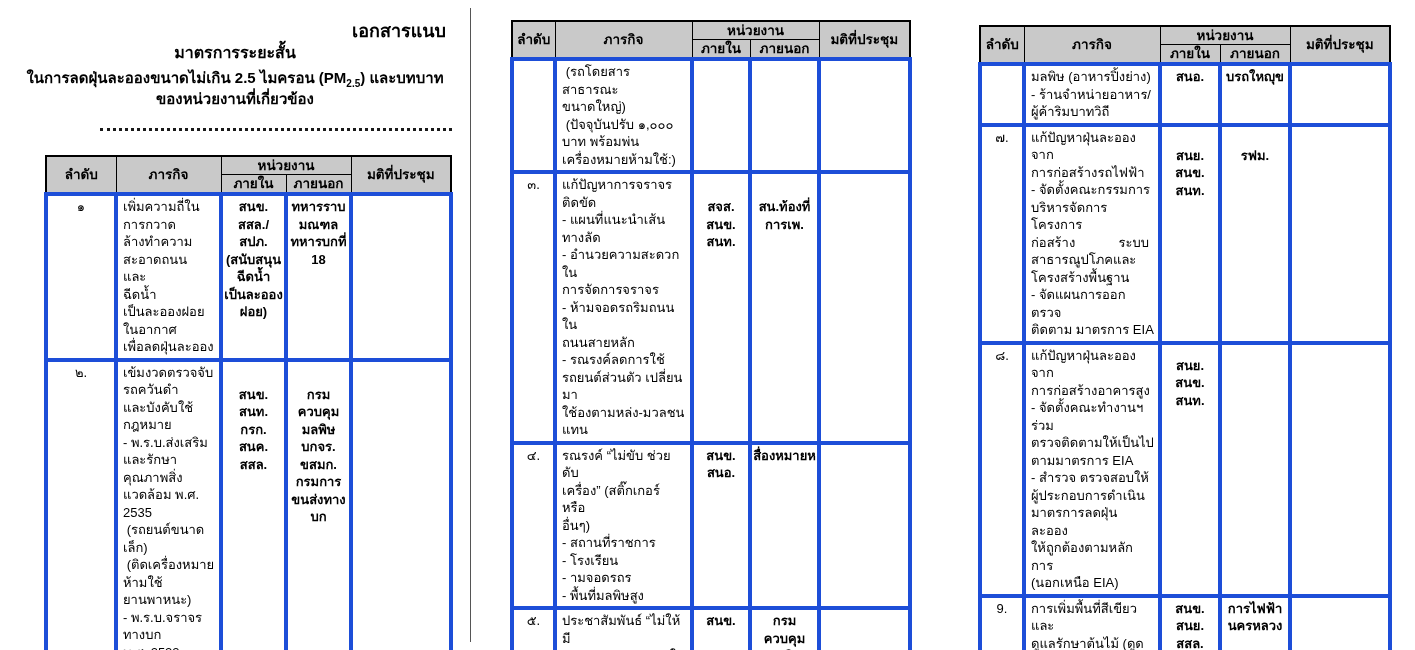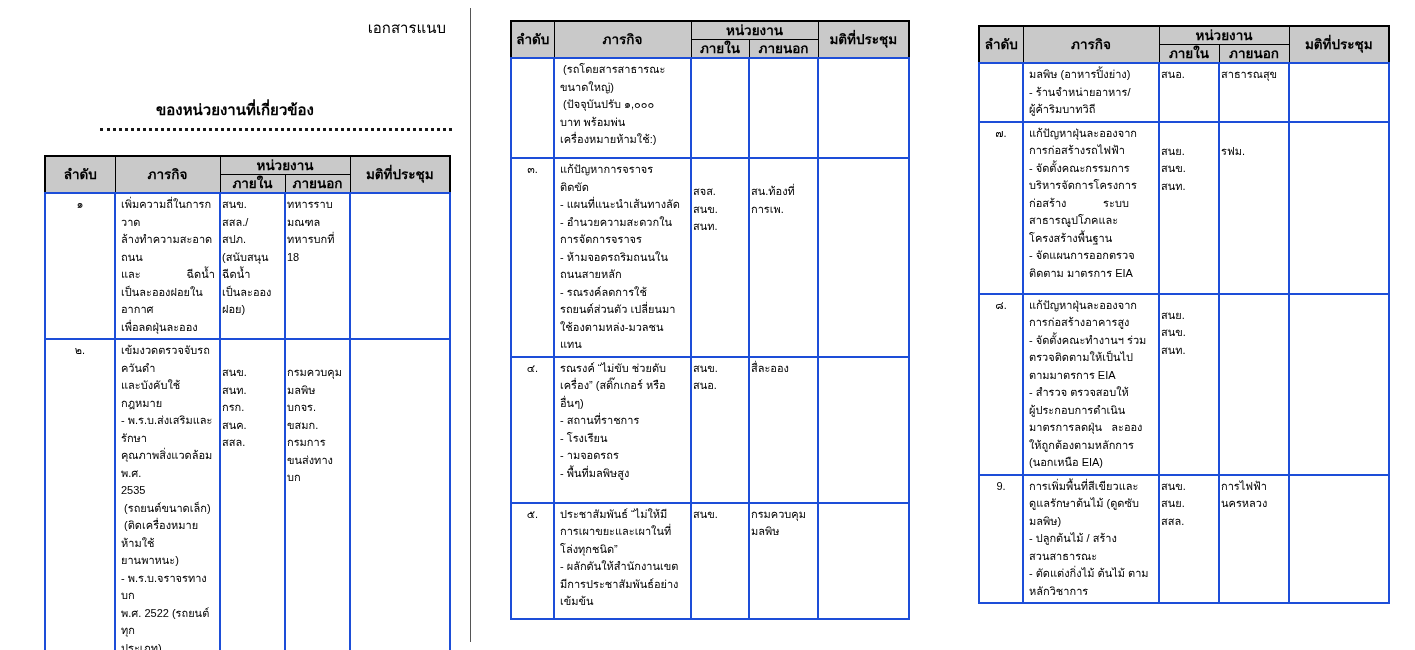--- a/index.html
+++ b/index.html
@@ -6,58 +6,60 @@
   body{
     width:1415px;height:650px;background:#ffffff;color:#000;
     font-family:"Liberation Sans","DejaVu Sans",sans-serif;
     position:relative;overflow:hidden;
   }
   .page{position:absolute;top:0;height:650px;}
   #page1{left:0;width:470px;}
   #page2{left:470px;width:460px;}
   #page3{left:930px;width:485px;}
 
-  .attachment{position:absolute;top:16px;right:24px;font-size:15px;font-weight:normal;}
+  .attachment{position:absolute;top:16px;right:24px;font-size:18px;font-weight:bold;}
   .title-line{position:absolute;left:25px;width:420px;text-align:center;font-weight:bold;}
   .t1{top:40px;font-size:16px;}
   .t2{top:66px;font-size:15px;}
-  .t3{top:87px;font-size:15px;margin-top:11px;}
+  .t3{top:87px;font-size:15px;}
   .t2 sub{font-size:10px;}
   .dotted-line{position:absolute;left:100px;top:118px;width:352px;height:10px;
     border-bottom:3px dotted #1a1a1a;}
 
   table.doc-table{border-collapse:collapse;table-layout:fixed;
     border:2px solid #000;position:absolute;}
   #table1{left:44px;top:155px;width:405px;}
   #table2{left:40px;top:20px;width:398px;}
   #table3{left:48px;top:25px;width:410px;}
 
   .doc-table th{
     background:#c9c9c9;border:1px solid #000;font-weight:bold;
     font-size:13.5px;padding:0 2px;text-align:center;height:17px;line-height:16px;
   }
   .doc-table td{
-    border:2px solid #1d4ed8;vertical-align:top;font-size:11px;line-height:17.5px;
+    border:4px solid #1d4ed8;vertical-align:top;font-size:13px;line-height:17.5px;
     padding:2px 4px 2px 5px;overflow:hidden;
   }
   td.no{text-align:center;padding-left:1px;padding-right:1px;}
   td.mission{white-space:pre-wrap;text-align:left;}
-  td.agency{white-space:pre-wrap;padding-left:1px;padding-right:1px;}
+  td.agency{white-space:pre-wrap;text-align:center;padding-left:1px;padding-right:1px;font-weight:bold;}
   td.resolution{}
   td.pt12{padding-top:12px;}
   td.pt20{padding-top:20px;}
   td.pt24{padding-top:24px;}
 
   .divider{position:absolute;left:470px;top:8px;width:1px;height:634px;background:#555;}
 </style>
 </head>
 <body>
 
 <div class="page" id="page1">
   <div class="attachment">เอกสารแนบ</div>
+  <div class="title-line t1">มาตรการระยะสั้น</div>
+  <div class="title-line t2"><span>ในการลดฝุ่นละอองขนาดไม่เกิน 2.5 ไมครอน (PM</span><sub>2.5</sub><span>) และบทบาท</span></div>
   <div class="title-line t3">ของหน่วยงานที่เกี่ยวข้อง</div>
   <div class="dotted-line"></div>
 
   <table class="doc-table" id="table1">
     <colgroup>
         <col style="width:70px">
         <col style="width:105px">
         <col style="width:65px">
         <col style="width:65px">
         <col style="width:100px">
@@ -190,21 +192,21 @@
         <td class="no">๔.</td>
         <td class="mission">รณรงค์ “ไม่ขับ ช่วยดับ
 เครื่อง” (สติ๊กเกอร์ หรือ
 อื่นๆ)
 - สถานที่ราชการ
 - โรงเรียน
 - ามจอดรถร
 - พื้นที่มลพิษสูง</td>
         <td class="agency">สนข.
 สนอ.</td>
-        <td class="agency">สื่ละออง</td>
+        <td class="agency">สื่องหมายห</td>
         <td class="resolution"></td>
       </tr>
       <tr style="height:116px">
         <td class="no">๕.</td>
         <td class="mission">ประชาสัมพันธ์ “ไม่ให้มี
 การเผาขยะและเผาในที่
 โล่งทุกชนิด”
 - ผลักดันให้สำนักงานเขต
 มีการประชาสัมพันธ์อย่าง
 เข้มข้น</td>
@@ -239,21 +241,21 @@
         <th>ภายนอก</th>
       </tr>
     </thead>
     <tbody>
       <tr style="height:54px">
         <td class="no"></td>
         <td class="mission">มลพิษ (อาหารปิ้งย่าง)
 - ร้านจำหน่ายอาหาร/
 ผู้ค้าริมบาทวิถี</td>
         <td class="agency">สนอ.</td>
-        <td class="agency">สาธารณสุข</td>
+        <td class="agency">บรถใหญุข</td>
         <td class="resolution"></td>
       </tr>
       <tr style="height:172px">
         <td class="no">๗.</td>
         <td class="mission">แก้ปัญหาฝุ่นละอองจาก
 การก่อสร้างรถไฟฟ้า
 - จัดตั้งคณะกรรมการ
 บริหารจัดการโครงการ
 ก่อสร้าง            ระบบ
 สาธารณูปโภคและ

